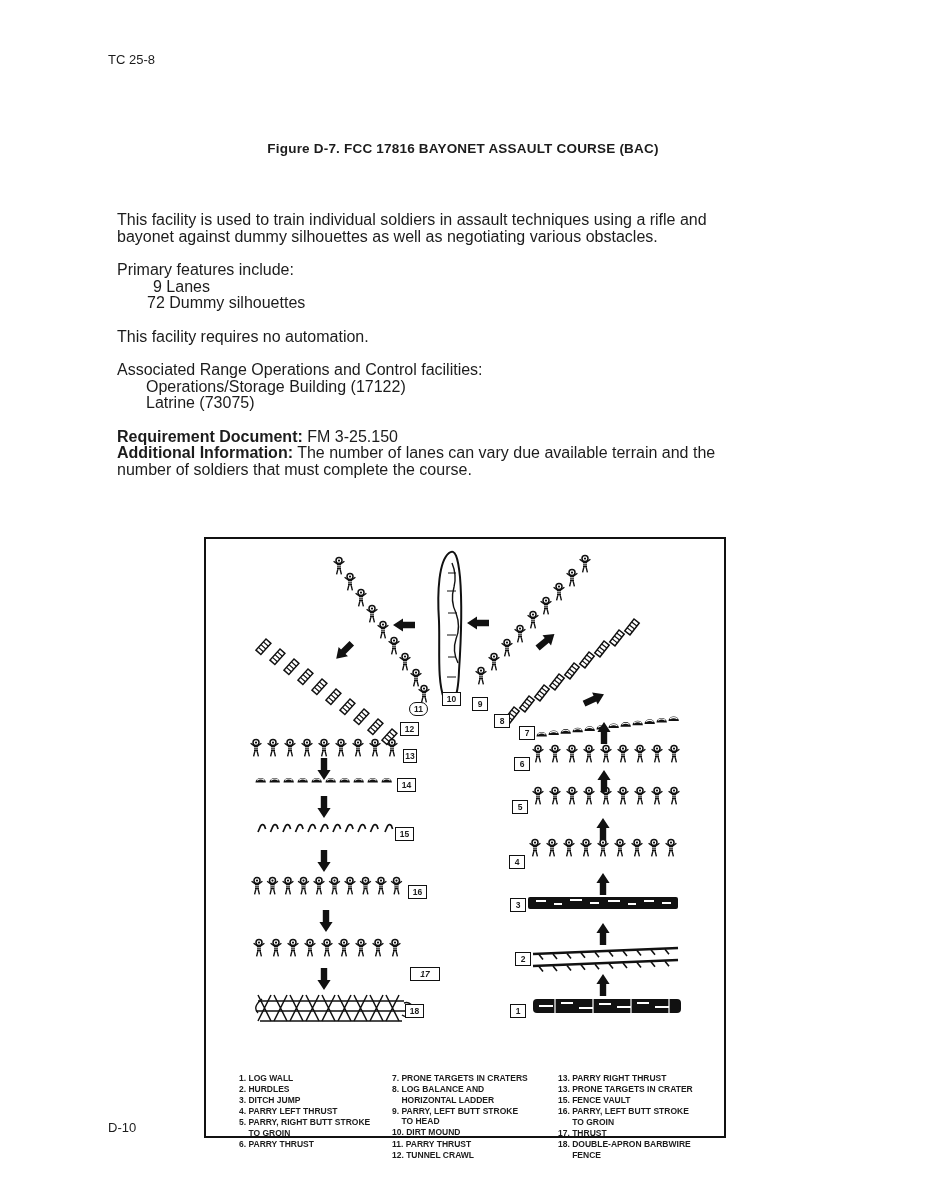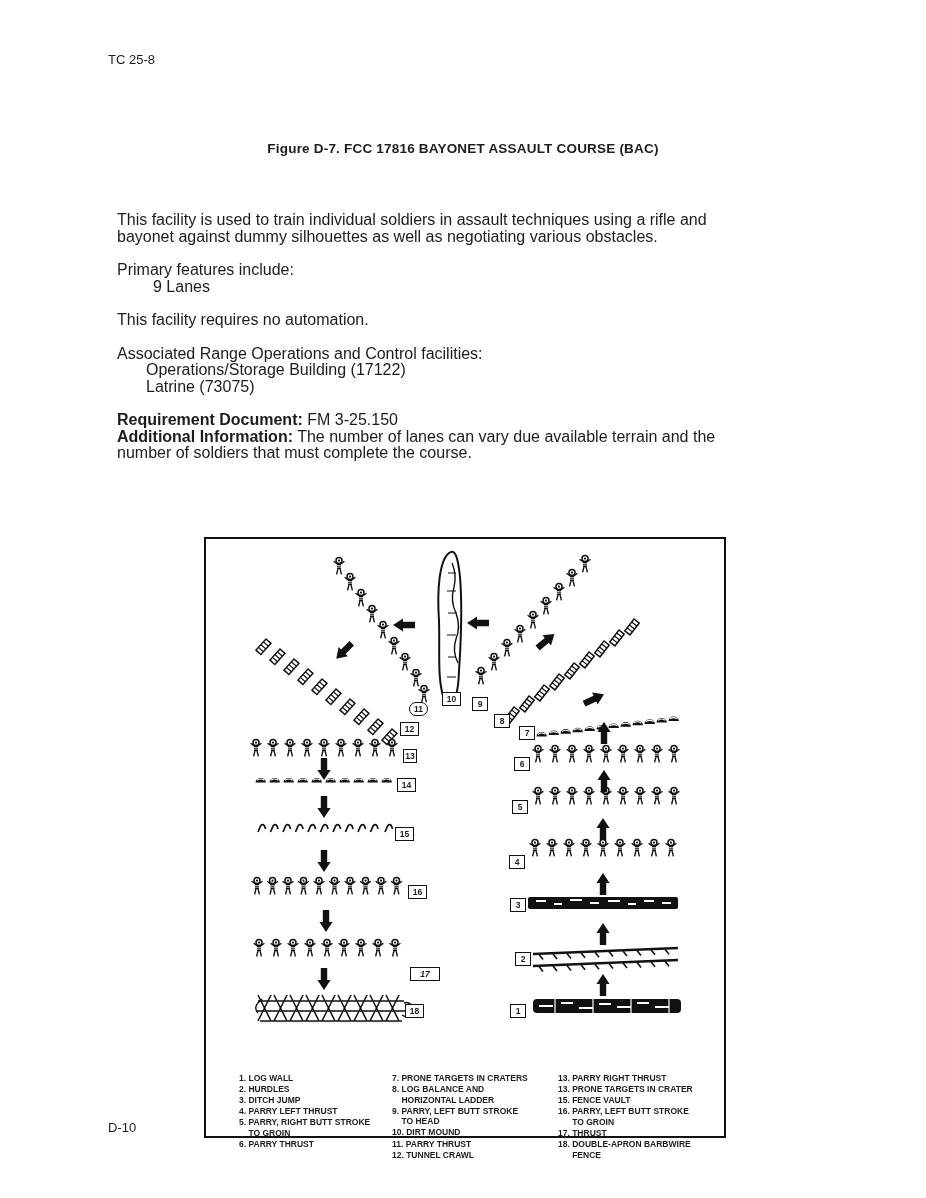--- a/index.html
+++ b/index.html
@@ -33,20 +33,21 @@
 </head>
 <body>
 
 <div class="doc-ref">TC 25-8</div>
 <div class="fig-title">Figure D-7.  FCC 17816 BAYONET ASSAULT COURSE (BAC)</div>
 
 <div class="text-col">
   <p>This facility is used to train individual soldiers in assault techniques using a rifle and bayonet against dummy silhouettes as well as negotiating various obstacles.</p>
   <p class="tight">Primary features include:</p>
   <p class="tight ind36">9 Lanes</p>
+  <p class="tight ind30">72 Dummy silhouettes</p>
   <div class="gap"></div>
   <p>This facility requires no automation.</p>
   <p class="tight">Associated Range Operations and Control facilities:</p>
   <p class="tight ind29">Operations/Storage Building (17122)</p>
   <p class="tight ind29">Latrine (73075)</p>
   <div class="gap"></div>
   <p class="tight"><b>Requirement Document:</b><span> FM 3-25.150</span></p>
   <p class="tight"><b>Additional Information:</b><span> The number of lanes can vary due available terrain and the number of soldiers that must complete the course.</span></p>
 </div>
 

